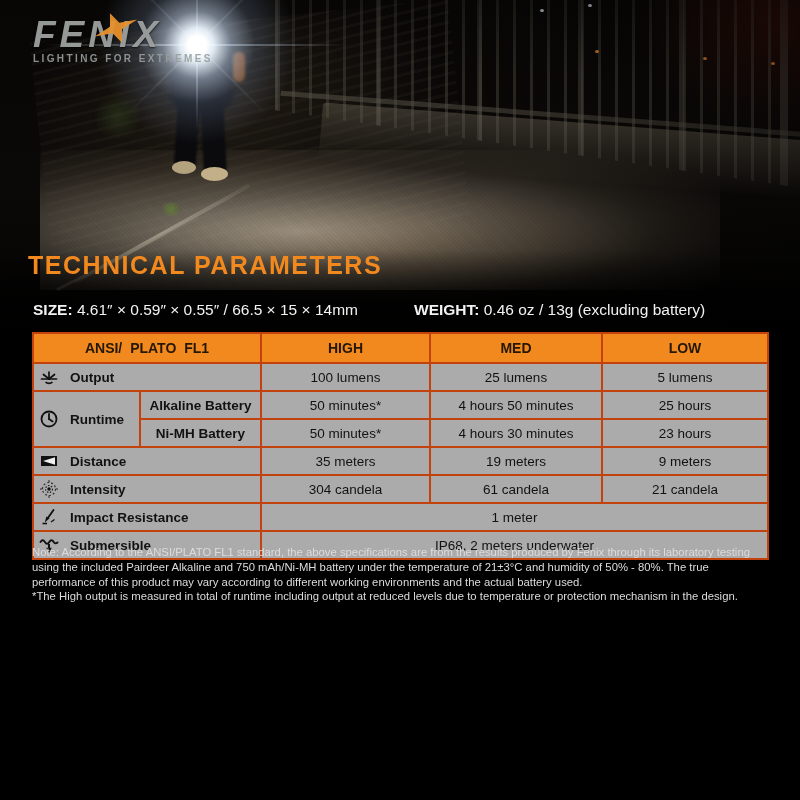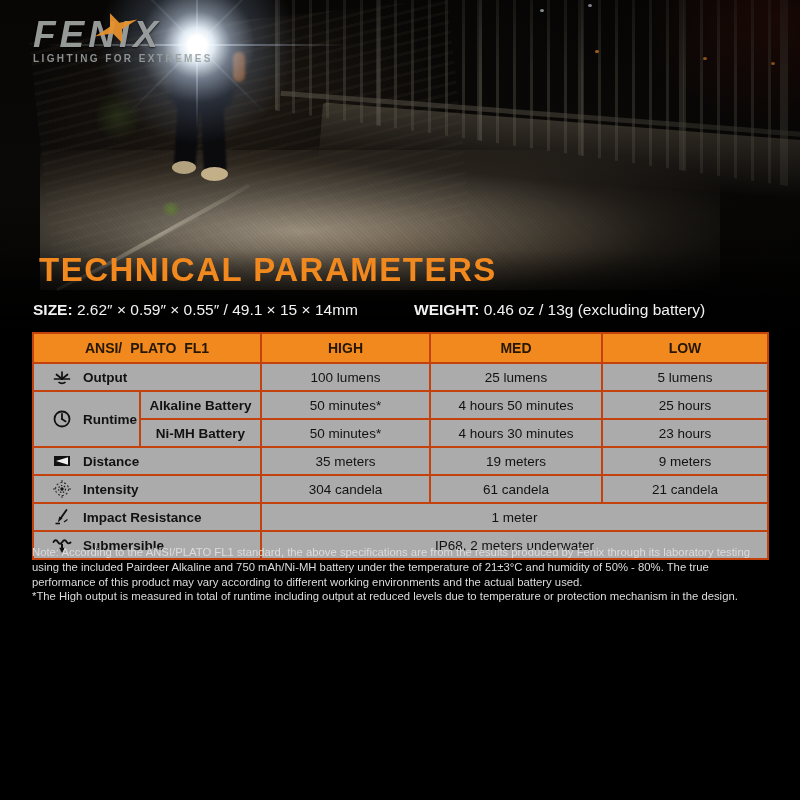--- a/index.html
+++ b/index.html
@@ -80,35 +80,35 @@
   #logo{position:absolute;left:33px;top:16px;}
   .logo-star{position:absolute;left:66px;top:-4px;width:34px;height:32px;background:#e6912c;
              clip-path:polygon(50% 0,61% 39%,100% 50%,61% 61%,50% 100%,39% 61%,0 50%,39% 39%);
              transform:rotate(-22deg) scaleX(1.35);opacity:.95;}
   .logo-word{font-style:italic;font-weight:800;font-size:37px;letter-spacing:4px;
              color:rgba(168,173,172,0.88);line-height:1;text-shadow:0 1px 2px rgba(0,0,0,0.7);}
   .logo-tag{font-size:10px;font-weight:bold;letter-spacing:2.4px;
             color:rgba(152,158,157,0.9);}
 
   
-  #title{position:absolute;left:39px;top:251px;font-size:33px;font-weight:800;
+  #title{position:absolute;left:28px;top:251px;font-size:25px;font-weight:800;
          letter-spacing:1.5px;color:#f1891e;}
   #dims{position:absolute;left:33px;top:301px;width:740px;font-size:15.5px;color:#f2f2f2;}
   #dims b{font-weight:bold;text-align:center;}
   .weight-block{position:absolute;left:381px;top:0;}
 
   
   #spec{position:absolute;left:32px;top:332px;width:735px;border-collapse:collapse;
         background:#ababab;table-layout:fixed;}
   #spec td{border:2px solid #c2410c;font-size:13.5px;color:#121212;text-align:center;
            padding:0;height:26px;overflow:hidden;}
   #spec tr.hdr td{background:#f1891e;color:#241703;font-weight:bold;height:28px;font-size:14px;}
   #spec td.param-hdr{word-spacing:4px;}
   #spec td.label-cell{text-align:left;font-weight:bold;}
-  #spec td.label-cell .cellflex{display:flex;align-items:center;gap:11px;padding-left:18px;}
+  #spec td.label-cell .cellflex{display:flex;align-items:center;gap:11px;padding-left:5px;}
   #spec td.sub-cell{font-weight:bold;margin-top:37px;}
   #spec .icon{width:20px;height:20px;flex:0 0 20px;display:inline-block;}
 
   
   #notes{position:absolute;left:32px;top:545px;width:738px;font-size:11.3px;
          line-height:14.8px;color:#dcdcdc;}
 </style>
 </head>
 <body>
 
@@ -151,21 +151,21 @@
       <div class="logo-word">FENIX</div>
       <div class="logo-tag">LIGHTING FOR EXTREMES</div>
     </div>
   </div>
 
   <div id="title">TECHNICAL PARAMETERS</div>
 
   <div id="dims">
     <span>
       <b>SIZE:</b>
-      <span>2.62″ × 0.59″ × 0.55″ / 49.1 × 15 × 14mm</span>
+      <span>4.61″ × 0.59″ × 0.55″ / 66.5 × 15 × 14mm</span>
     </span>
     <span class="weight-block">
       <b>WEIGHT:</b>
       <span>0.46 oz / 13g (excluding battery)</span>
     </span>
   </div>
 
   <table id="spec">
     <colgroup>
       <col style="width:107px">

